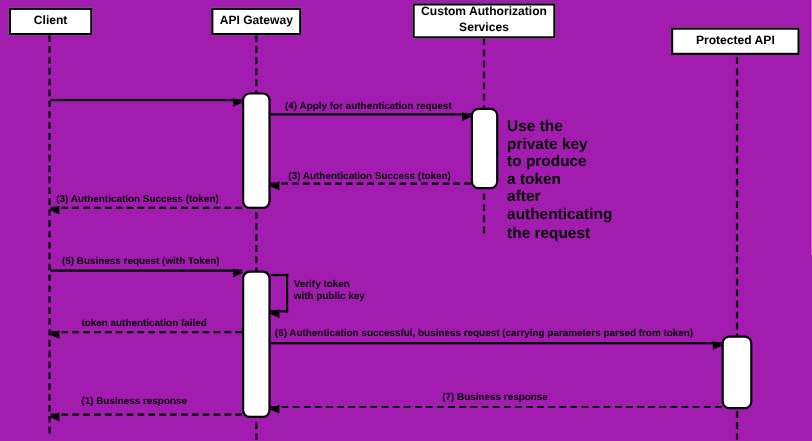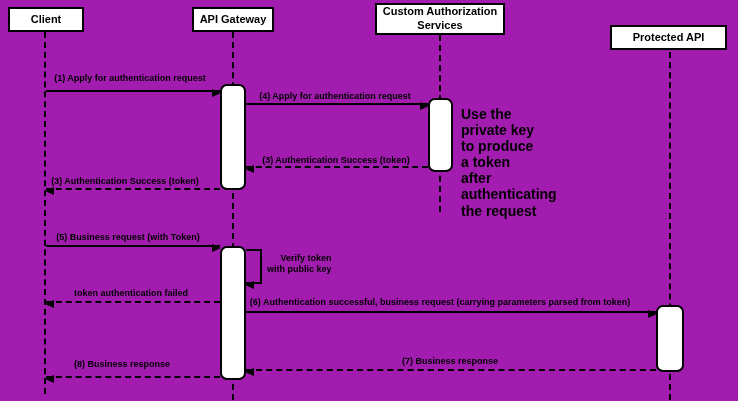--- a/index.html
+++ b/index.html
@@ -24,21 +24,21 @@
   .head {
     position:absolute; top:-3px; width:0; height:0;
     border-top:4px solid transparent; border-bottom:4px solid transparent;
   }
   .head.r { right:-1px; border-left:9px solid #000; }
   .head.l { left:-1px; border-right:9px solid #000; }
   .mlabel {
     position:absolute; transform:translateX(-50%); white-space:nowrap;
     font-size:9px; font-weight:bold; z-index:4;
   }
-  .mlabel.pre { transform:none; white-space:pre-line; line-height:1.2;text-align:right; }
+  .mlabel.pre { transform:none; white-space:pre-line; line-height:1.2; }
   .note {
     position:absolute; width:82px; font-size:14px; font-weight:bold;
     line-height:1.15; z-index:4;
   }
 </style>
 </head>
 <body>
 
 <div class="canvas">
 
@@ -93,27 +93,26 @@
   <div class="msg solid" style="left:246px; top:311px; width:410px">
       <span class="head r"></span>
     </div>
   <div class="msg dashed" style="left:246px; top:369px; width:410px">
       <span class="head l"></span>
     </div>
   <div class="msg dashed" style="left:46px;  top:376px; width:174px">
       <span class="head l"></span>
     </div>
 
-  <div class="mlabel" style="left:130px; top:73px">(1) Apply for authentication request</div>
   <div class="mlabel" style="left:335px; top:91px">(4) Apply for authentication request</div>
   <div class="mlabel" style="left:336px; top:155px">(3) Authentication Success (token)</div>
   <div class="mlabel" style="left:125px; top:176px">(3) Authentication Success (token)</div>
   <div class="mlabel" style="left:128px; top:232px">(5) Business request (with Token)</div>
   <div class="mlabel pre" style="left:267px; top:253px">Verify token
 with public key</div>
   <div class="mlabel" style="left:131px; top:288px">token authentication failed</div>
   <div class="mlabel" style="left:440px; top:297px">(6) Authentication successful, business request (carrying parameters parsed from token)</div>
   <div class="mlabel" style="left:450px; top:356px">(7) Business response</div>
-  <div class="mlabel" style="left:122px; top:359px">(8) Business response</div>
+  <div class="mlabel" style="left:122px; top:359px">(1) Business response</div>
 
   <div class="note" style="left:461px; top:106px">Use the private key to produce a token after authenticating the request</div>
 
 </div>
 
 </body></html>

